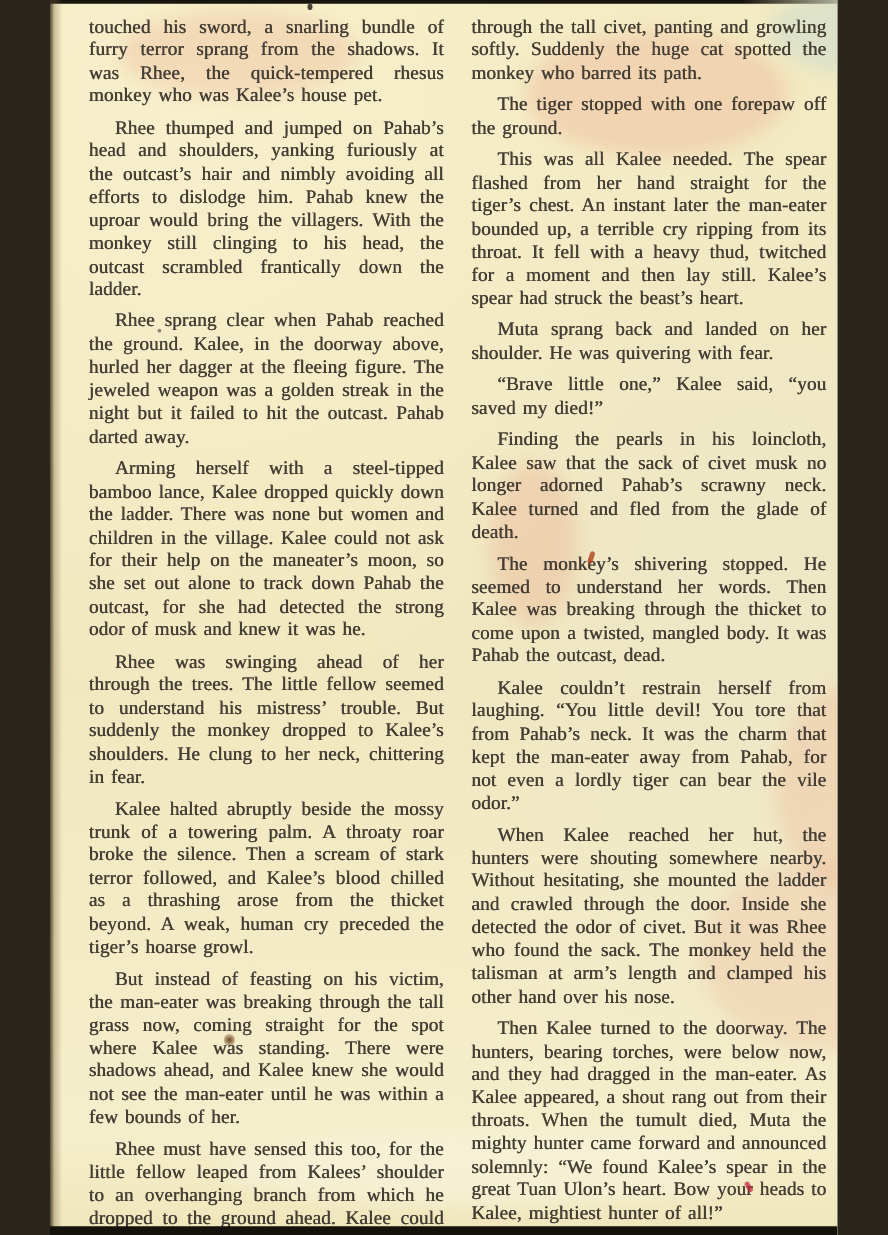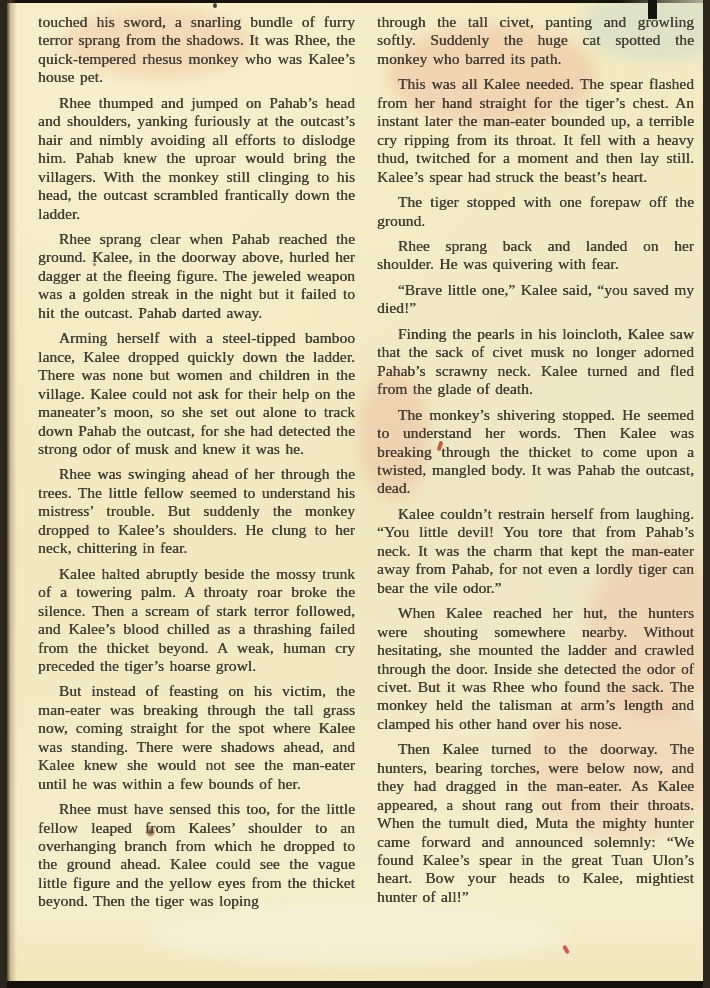--- a/index.html
+++ b/index.html
@@ -1,18 +1,18 @@
 <!DOCTYPE html>
 <html style="--ink: #453f35;"><head>
 <meta charset="utf-8">
 <style>
   html,body { margin:0; padding:0; background:#2a261e; }
   .page {
     position:relative;
-    width:696px; height:988px;
+    width:630px; height:988px;
     margin:0 auto;
     overflow:hidden;
     background:
       radial-gradient(120% 90% at 18% 8%, rgba(248,240,205,.9) 0%, rgba(243,233,192,.0) 55%),
       radial-gradient(90% 70% at 90% 50%, rgba(235,230,204,.55) 0%, rgba(235,230,204,0) 60%),
       linear-gradient(180deg, #f3ebc3 0%, #f1e8bf 55%, #f5eecb 92%, #efe6ba 100%);
     font-family:"Liberation Serif","DejaVu Serif",serif;
   }
   
   .edge-top    { position:absolute; left:0; top:0; width:100%; height:3px; background:linear-gradient(90deg,#17140e 0%,#17140e 88%,rgba(23,20,14,.25) 100%); }
@@ -72,29 +72,29 @@
   <div class="stain s6"></div>
   <div class="stain s7"></div>
 
   <div class="text-area">
     <div class="col">
       <p>touched his sword, a snarling bundle of furry terror sprang from the shadows. It was Rhee, the quick-tempered rhesus monkey who was Kalee’s house pet.</p>
       <p>Rhee thumped and jumped on Pahab’s head and shoulders, yanking furiously at the outcast’s hair and nimbly avoiding all efforts to dislodge him. Pahab knew the uproar would bring the villagers. With the monkey still clinging to his head, the outcast scrambled frantically down the ladder.</p>
       <p>Rhee sprang clear when Pahab reached the ground. Kalee, in the doorway above, hurled her dagger at the fleeing figure. The jeweled weapon was a golden streak in the night but it failed to hit the outcast. Pahab darted away.</p>
       <p>Arming herself with a steel-tipped bamboo lance, Kalee dropped quickly down the ladder. There was none but women and children in the village. Kalee could not ask for their help on the maneater’s moon, so she set out alone to track down Pahab the outcast, for she had detected the strong odor of musk and knew it was he.</p>
       <p>Rhee was swinging ahead of her through the trees. The little fellow seemed to understand his mistress’ trouble. But suddenly the monkey dropped to Kalee’s shoulders. He clung to her neck, chittering in fear.</p>
-      <p>Kalee halted abruptly beside the mossy trunk of a towering palm. A throaty roar broke the silence. Then a scream of stark terror followed, and Kalee’s blood chilled as a thrashing failed from the thicket beyond. A weak, human cry preceded the tiger’s hoarse growl.</p>
+      <p>Kalee halted abruptly beside the mossy trunk of a towering palm. A throaty roar broke the silence. Then a scream of stark terror followed, and Kalee’s blood chilled as a thrashing arose from the thicket beyond. A weak, human cry preceded the tiger’s hoarse growl.</p>
       <p>But instead of feasting on his victim, the man-eater was breaking through the tall grass now, coming straight for the spot where Kalee was standing. There were shadows ahead, and Kalee knew she would not see the man-eater until he was within a few bounds of her.</p>
       <p>Rhee must have sensed this too, for the little fellow leaped from Kalees’ shoulder to an overhanging branch from which he dropped to the ground ahead. Kalee could see the vague little figure and the yellow eyes from the thicket beyond. Then the tiger was loping</p>
     </div>
     <div class="col">
       <p>through the tall civet, panting and growling softly. Suddenly the huge cat spotted the monkey who barred its path.</p>
+      <p>The tiger stopped with one forepaw off the ground.</p>
       <p>This was all Kalee needed. The spear flashed from her hand straight for the tiger’s chest. An instant later the man-eater bounded up, a terrible cry ripping from its throat. It fell with a heavy thud, twitched for a moment and then lay still. Kalee’s spear had struck the beast’s heart.</p>
-      <p>The tiger stopped with one forepaw off the ground.</p>
-      <p>Rhee sprang back and landed on her shoulder. He was quivering with fear.</p>
+      <p>Muta sprang back and landed on her shoulder. He was quivering with fear.</p>
       <p>“Brave little one,” Kalee said, “you saved my died!”</p>
       <p>Finding the pearls in his loincloth, Kalee saw that the sack of civet musk no longer adorned Pahab’s scrawny neck. Kalee turned and fled from the glade of death.</p>
       <p>The monkey’s shivering stopped. He seemed to understand her words. Then Kalee was breaking through the thicket to come upon a twisted, mangled body. It was Pahab the outcast, dead.</p>
       <p>Kalee couldn’t restrain herself from laughing. “You little devil! You tore that from Pahab’s neck. It was the charm that kept the man-eater away from Pahab, for not even a lordly tiger can bear the vile odor.”</p>
       <p>When Kalee reached her hut, the hunters were shouting somewhere nearby. Without hesitating, she mounted the ladder and crawled through the door. Inside she detected the odor of civet. But it was Rhee who found the sack. The monkey held the talisman at arm’s length and clamped his other hand over his nose.</p>
       <p>Then Kalee turned to the doorway. The hunters, bearing torches, were below now, and they had dragged in the man-eater. As Kalee appeared, a shout rang out from their throats. When the tumult died, Muta the mighty hunter came forward and announced solemnly: “We found Kalee’s spear in the great Tuan Ulon’s heart. Bow your heads to Kalee, mightiest hunter of all!”</p>
     </div>
   </div>
 
   <div class="edge-top"></div>

